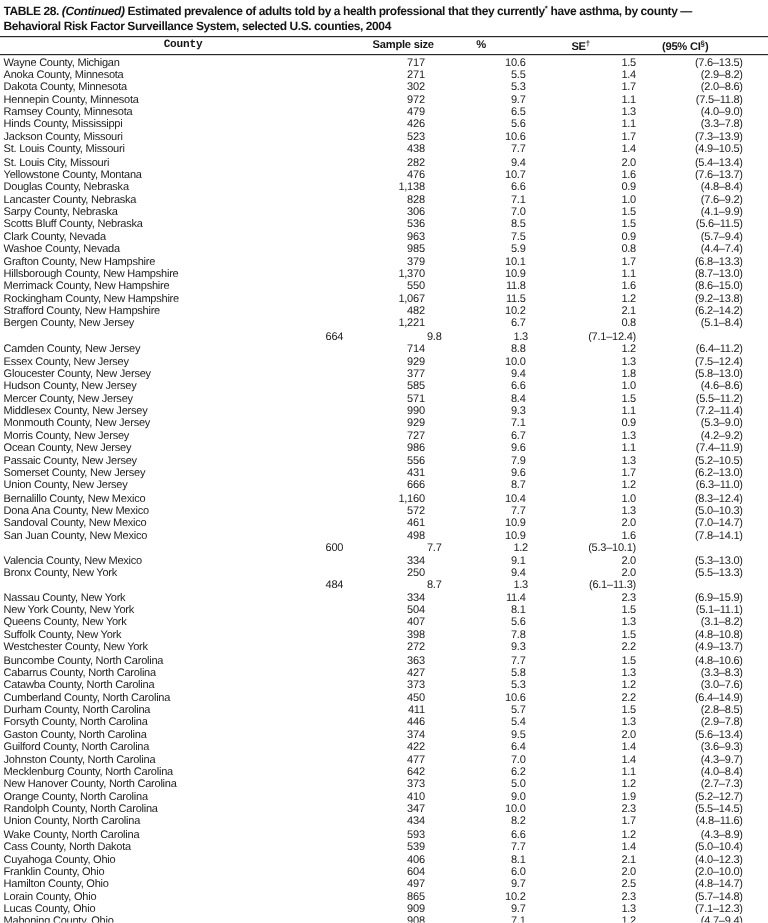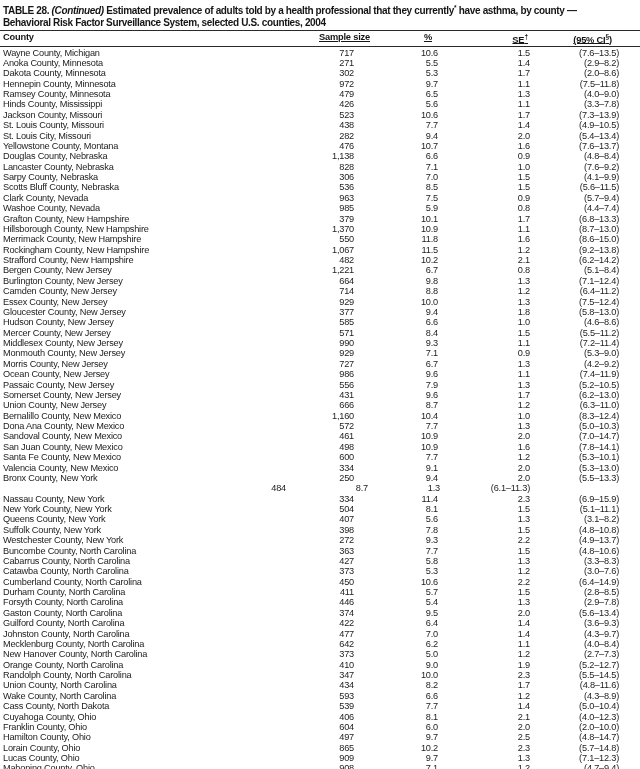--- a/index.html
+++ b/index.html
@@ -16,22 +16,22 @@
   }
   .title .line{line-height:12px;white-space:nowrap;overflow:hidden;}
   .title i{font-style:italic;}
   sup{font-size:6.5px;vertical-align:3.5px;letter-spacing:0;}
   .thead{
     display:grid;grid-template-columns:1fr 68px 70px 90px 89px;
     padding-right:21px;box-sizing:border-box;
     font-weight:bold;font-size:9.3px;line-height:12.5px;letter-spacing:-0.2px;
     border-bottom:1.5px solid #2a2a2a;color:#151515;
   }
-  .thead .th-county{padding-left:3px;text-align:left;}
-  .th-num{text-align:right;white-space:nowrap;text-decoration:underline;}
+  .thead .th-county{padding-left:3px;text-align:center;font-family:Liberation Mono, monospace;}
+  .th-num{text-align:center;white-space:nowrap;}
   .th-sample{padding-right:0;}
   .th-pct{padding-right:8px;}
   .th-se{padding-right:2px;}
   .th-ci{padding-right:7px;}
   .tbody{padding-top:1px;}
   .tr{
     display:grid;grid-template-columns:1fr 68px 70px 90px 89px;
     padding-right:21px;box-sizing:border-box;
     font-size:9.2px;line-height:10.38px;height:10.38px;letter-spacing:-0.2px;
     color:#222;
@@ -211,21 +211,20 @@
     <span class="td num ci">(6.2–14.2)</span>
   </div>
       <div class="tr">
     <span class="td county">Bergen County, New Jersey</span>
     <span class="td num sample">1,221</span>
     <span class="td num pct">6.7</span>
     <span class="td num se">0.8</span>
     <span class="td num ci">(5.1–8.4)</span>
   </div>
       <div class="tr">
-    <span class="td county">Burlington County, New Jersey</span>
     <span class="td num sample">664</span>
     <span class="td num pct">9.8</span>
     <span class="td num se">1.3</span>
     <span class="td num ci">(7.1–12.4)</span>
   </div>
       <div class="tr">
     <span class="td county">Camden County, New Jersey</span>
     <span class="td num sample">714</span>
     <span class="td num pct">8.8</span>
     <span class="td num se">1.2</span>
@@ -330,21 +329,20 @@
     <span class="td num ci">(7.0–14.7)</span>
   </div>
       <div class="tr">
     <span class="td county">San Juan County, New Mexico</span>
     <span class="td num sample">498</span>
     <span class="td num pct">10.9</span>
     <span class="td num se">1.6</span>
     <span class="td num ci">(7.8–14.1)</span>
   </div>
       <div class="tr">
-    <span class="td county">Santa Fe County, New Mexico</span>
     <span class="td num sample">600</span>
     <span class="td num pct">7.7</span>
     <span class="td num se">1.2</span>
     <span class="td num ci">(5.3–10.1)</span>
   </div>
       <div class="tr">
     <span class="td county">Valencia County, New Mexico</span>
     <span class="td num sample">334</span>
     <span class="td num pct">9.1</span>
     <span class="td num se">2.0</span>

